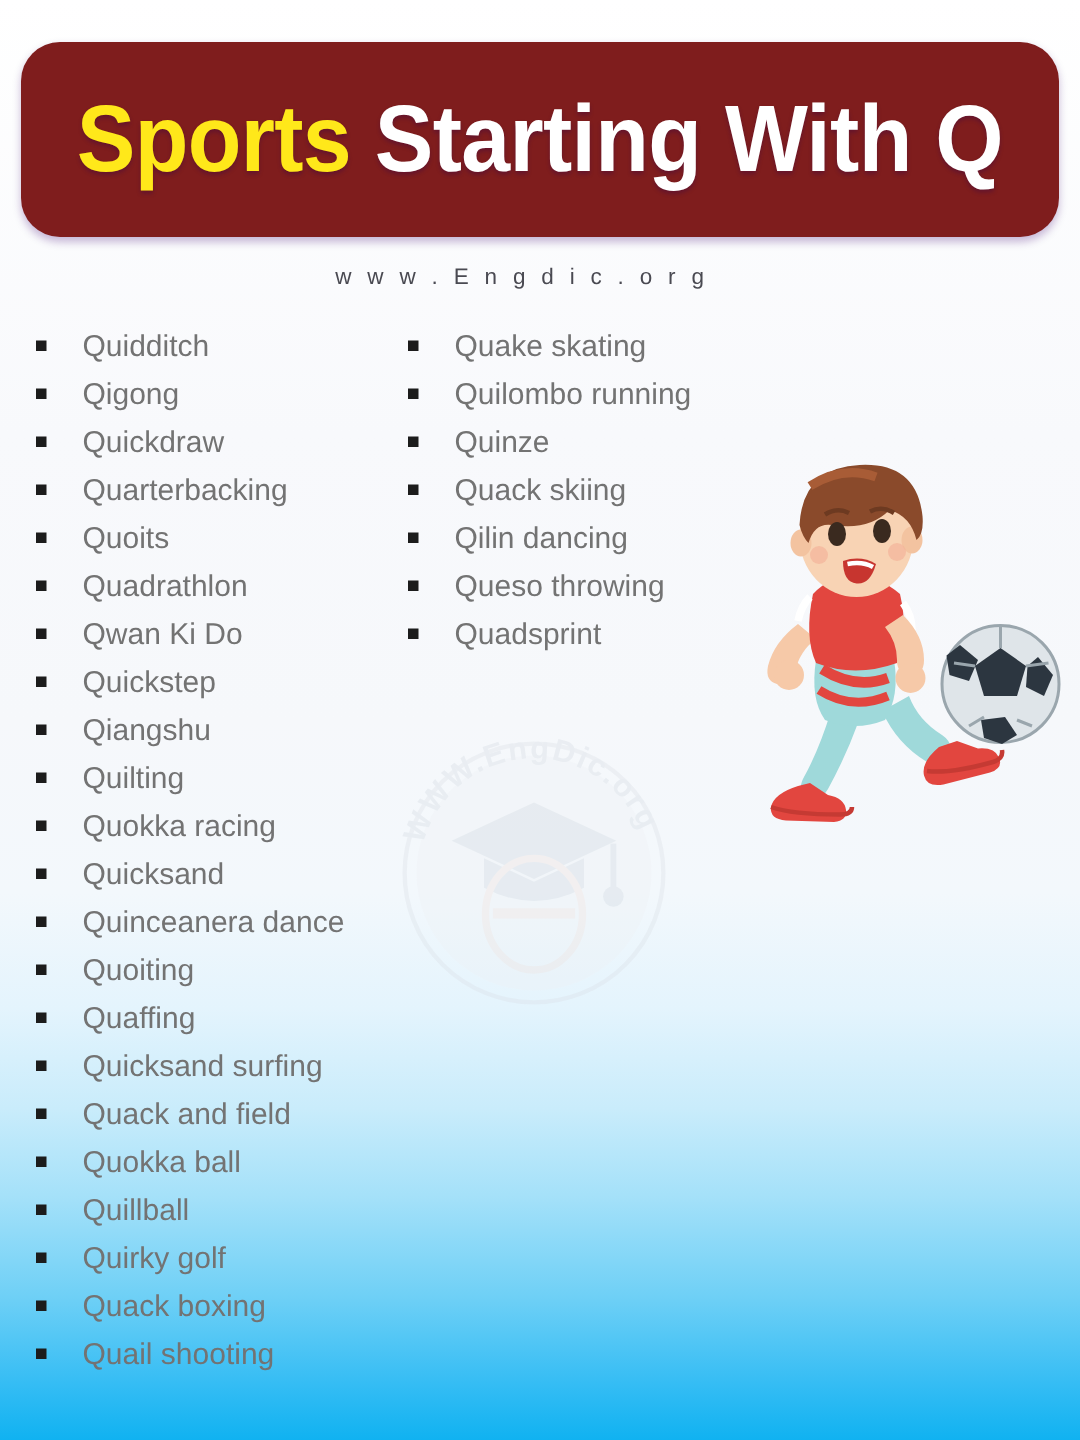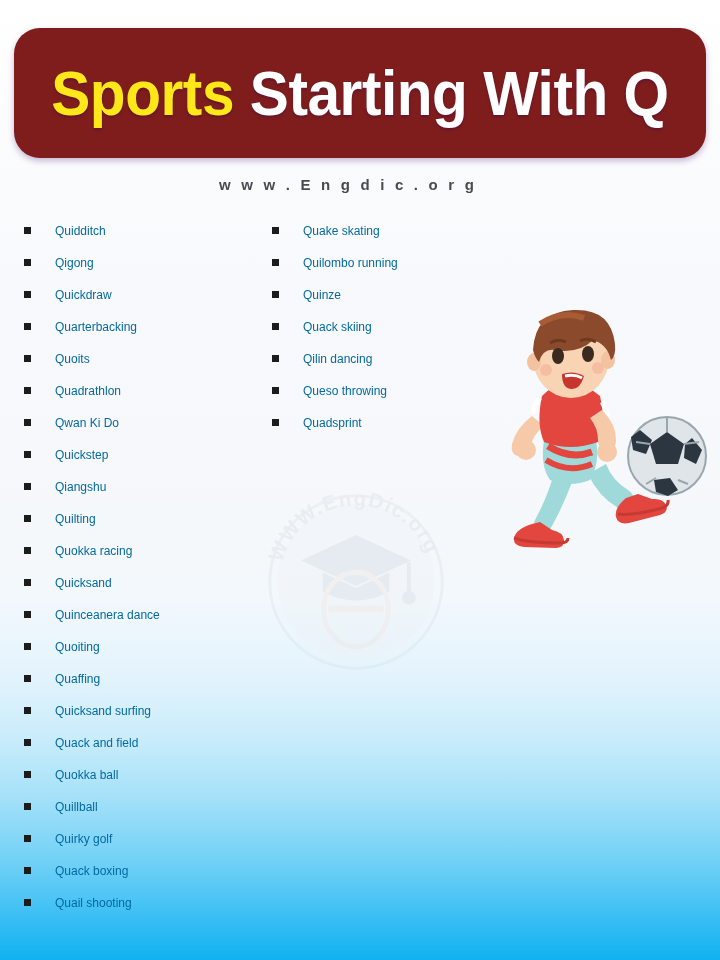--- a/index.html
+++ b/index.html
@@ -35,21 +35,21 @@
     transform: scaleX(0.93);
     text-shadow: 0 2px 3px rgba(40,0,80,0.30);
   }
   .title .accent { color:#ffe81a; }
 
   
   .site-url {
     position:absolute; top:176px; left:0; width:648px;
     text-align:center;
     font-size:15px;
-    font-weight:bold;
+    font-weight:normal;
     letter-spacing:3.2px;
     color:#4a4a52;
     padding-left:48px;
   }
 
   
   .watermark {
     position:absolute;
     left:258px; top:484px;
     width:196px; height:196px;
@@ -86,23 +86,23 @@
   }
   .bullet {
     width:7px; height:7px;
     background:#1c1c1c;
     margin-top:11px;
     margin-right:0;
     flex:0 0 auto;
   }
   .item-label {
     margin-left:24px;
-    font-size:12px;
+    font-size:20px;
     line-height:30px;
-    color:#0369a1;
+    color:#737373;
     font-weight:normal;
   }
 </style>
 </head>
 <body>
 
 <div class="header-wrap">
   <div class="header-banner">
     <div class="title"><span class="accent">Sports</span><span> Starting With Q</span></div>
   </div>

